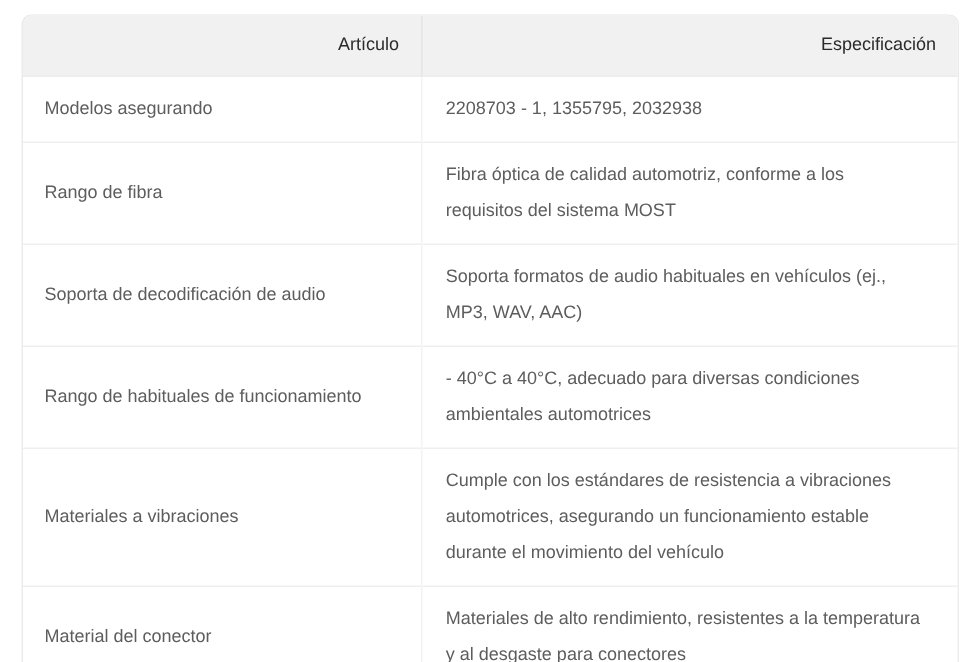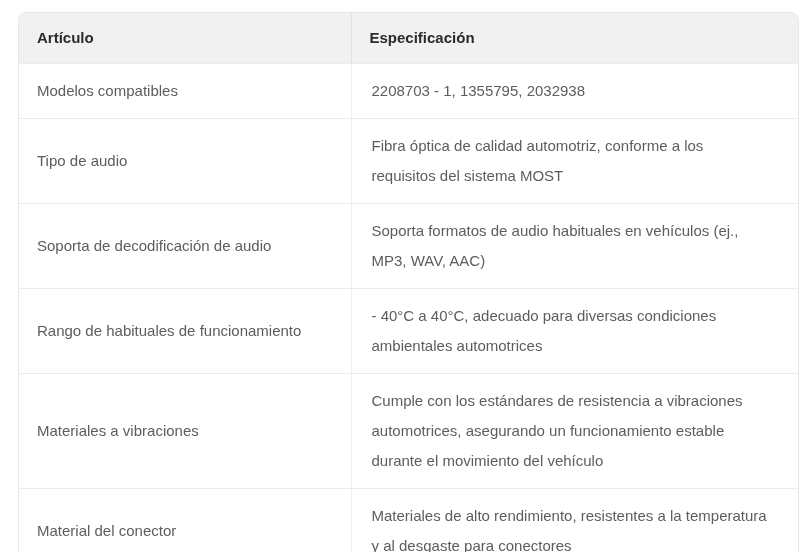--- a/index.html
+++ b/index.html
@@ -32,22 +32,22 @@
   }
   table.spec-table {
     width: 100%;
     border-collapse: collapse;
     table-layout: fixed;
   }
   table.spec-table thead th {
     background: var(--header-bg);
     color: var(--header-text);
     font-size: 15px;
-    font-weight: 700;
-    text-align: left;
+    font-weight: 400;
+    text-align: right;
     line-height: 20px;
     padding: 15px 18px;
   }
   table.spec-table thead th.col-item {
     width: 332px;
     border-right: 1px solid var(--col-divider-header);
   }
   table.spec-table thead th.col-spec {
   }
   table.spec-table tbody tr {
@@ -75,25 +75,25 @@
 <div class="table-wrap">
   <table class="spec-table">
     <thead>
       <tr>
         <th class="col-item">Artículo</th>
         <th class="col-spec">Especificación</th>
       </tr>
     </thead>
     <tbody>
         <tr>
-          <td class="col-item">Modelos compatibles</td>
+          <td class="col-item">Modelos asegurando</td>
           <td class="col-spec">2208703 - 1, 1355795, 2032938</td>
         </tr>
         <tr>
-          <td class="col-item">Tipo de audio</td>
+          <td class="col-item">Rango de fibra</td>
           <td class="col-spec">Fibra óptica de calidad automotriz, conforme a los requisitos del sistema MOST</td>
         </tr>
         <tr>
           <td class="col-item">Soporta de decodificación de audio</td>
           <td class="col-spec">Soporta formatos de audio habituales en vehículos (ej., MP3, WAV, AAC)</td>
         </tr>
         <tr>
           <td class="col-item">Rango de habituales de funcionamiento</td>
           <td class="col-spec">- 40°C a 40°C, adecuado para diversas condiciones ambientales automotrices</td>
         </tr>

